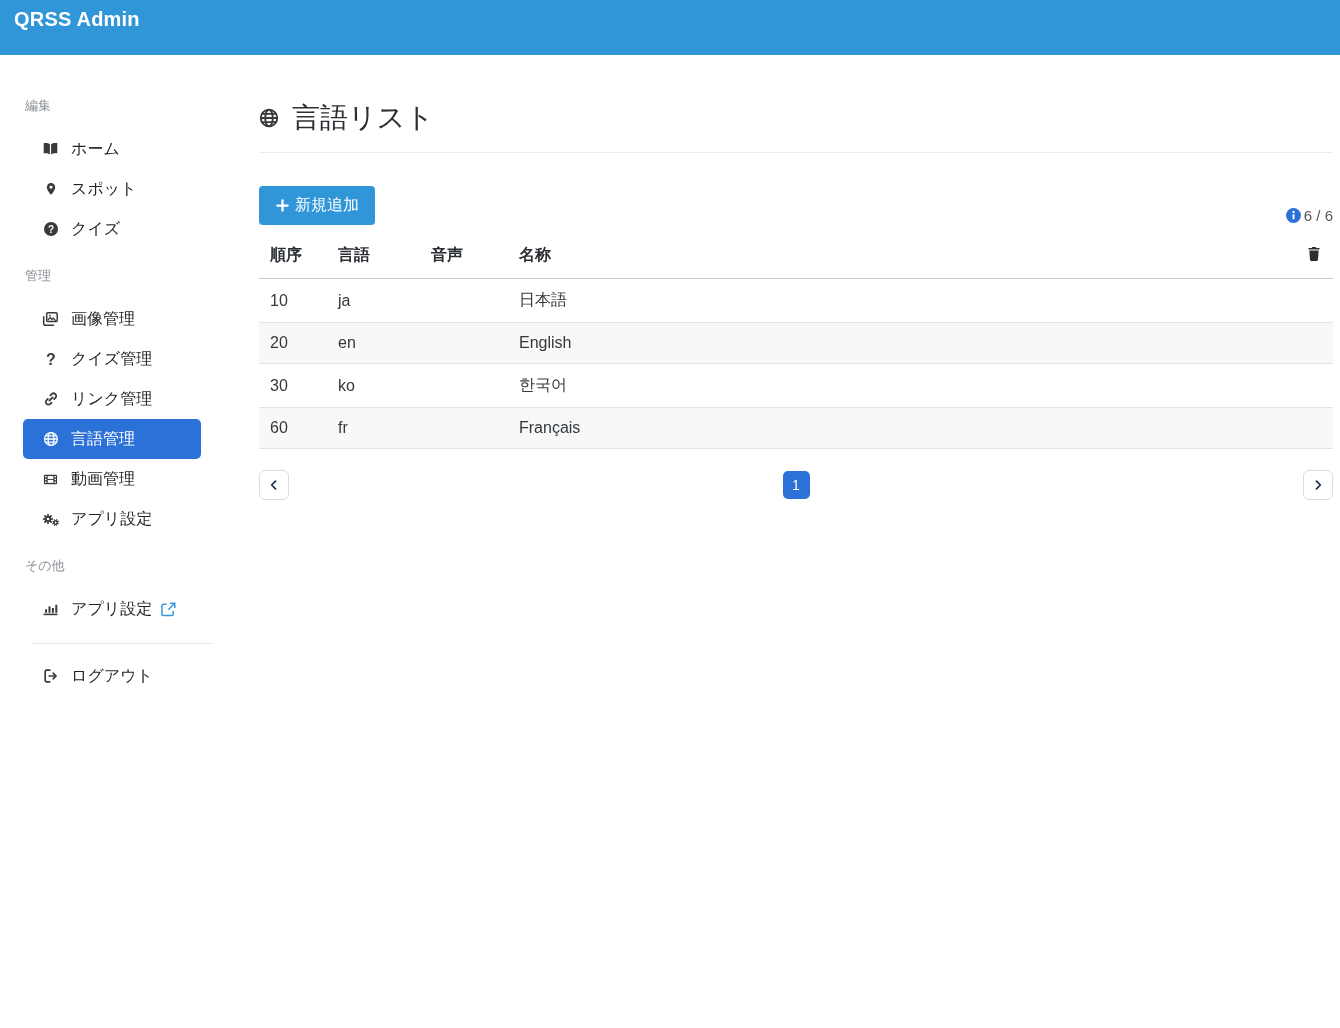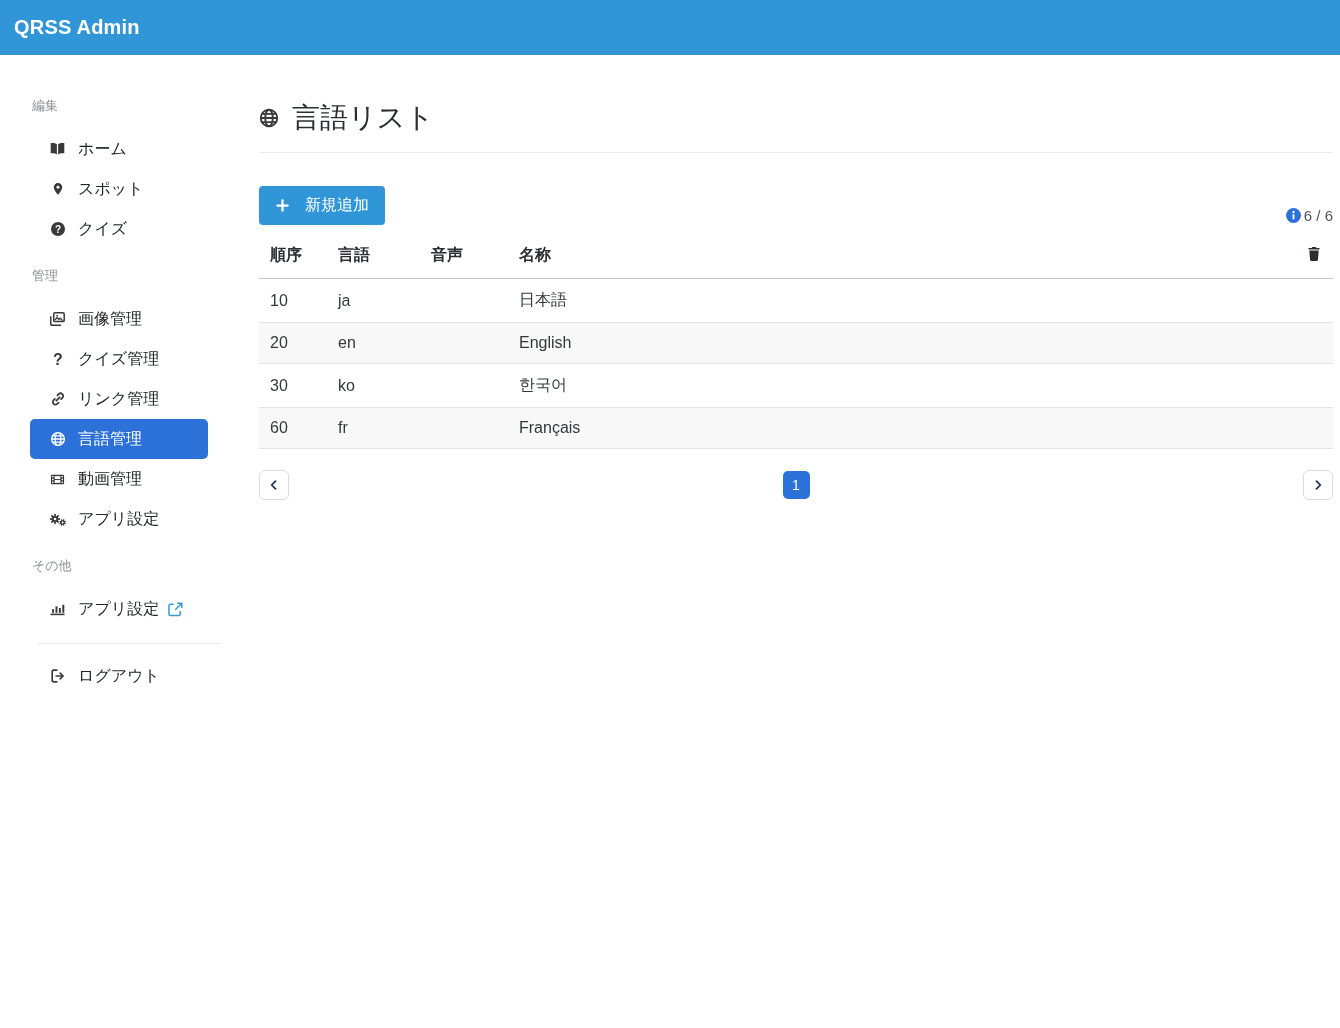--- a/index.html
+++ b/index.html
@@ -15,26 +15,26 @@
   body{
     width:1340px;height:1028px;position:relative;overflow:hidden;
     background:#fff;color:var(--text-dark);
     font-family:"Liberation Sans","DejaVu Sans",sans-serif;
     font-size:16px;
   }
   
   .app-header{
     position:absolute;top:0;left:0;width:1340px;height:55px;
     background:var(--header-blue);display:flex;
-    padding:16px 14px;
+    padding:8px 14px;
   }
   .app-title{color:#fff;font-size:20px;font-weight:600;letter-spacing:.2px;cursor:pointer}
   
   .sidebar{
-    position:absolute;top:55px;left:8px;width:244px;height:689px;
+    position:absolute;top:55px;left:1px;width:244px;height:689px;
     padding:16px 22px 8px 22px;background:#fff;
   }
   .section-label{color:var(--muted-gray);font-size:13px;margin:18px 0 14px 2px}
   .section-label.first{margin-top:26px}
   .nav-item{
     display:flex;align-items:center;height:40px;margin-right:22px;
     padding-left:18px;border-radius:5px;color:var(--text-dark);cursor:pointer;
   }
   .nav-item .icn{width:19px;height:17px;display:inline-flex;align-items:center;justify-content:center;color:#3a3a3a;flex:none}
   .nav-item .lbl{margin-left:11px;font-size:16px;white-space:nowrap}
@@ -45,21 +45,21 @@
   
   .main{
     position:absolute;top:55px;left:259px;width:1096px;height:973px;
     padding:44px 22px 0 0;
   }
   .page-title{display:flex;align-items:center;font-size:28px;font-weight:500;color:#2b2f33;margin:0}
   .page-title .icn{color:#3a3a3a;display:inline-flex;margin-right:13px}
   .title-rule{border:0;border-top:1px solid #ececec;margin:15px 0 0}
   .toolbar{display:flex;justify-content:space-between;align-items:flex-end;margin-top:33px}
   .add-btn{
-    display:inline-flex;align-items:center;gap:15px;border:0;cursor:pointer;
+    display:inline-flex;align-items:center;gap:5px;border:0;cursor:pointer;
     background:var(--header-blue);color:#fff;font-size:16px;border-radius:4px;
     padding:9px 16px;font-family:inherit;
   }
   .count-wrap{display:flex;align-items:center;gap:2px;color:#555;font-size:15px;padding-bottom:1px}
   .count-wrap .icn{display:inline-flex;color:var(--accent-blue)}
   
   table{width:100%;border-collapse:collapse;margin-top:12px;font-size:16px}
   th{
     text-align:left;font-weight:700;padding:8px 11px 12px;
     border-bottom:1px solid #c6c8ca;color:#2b2f33;white-space:nowrap;

